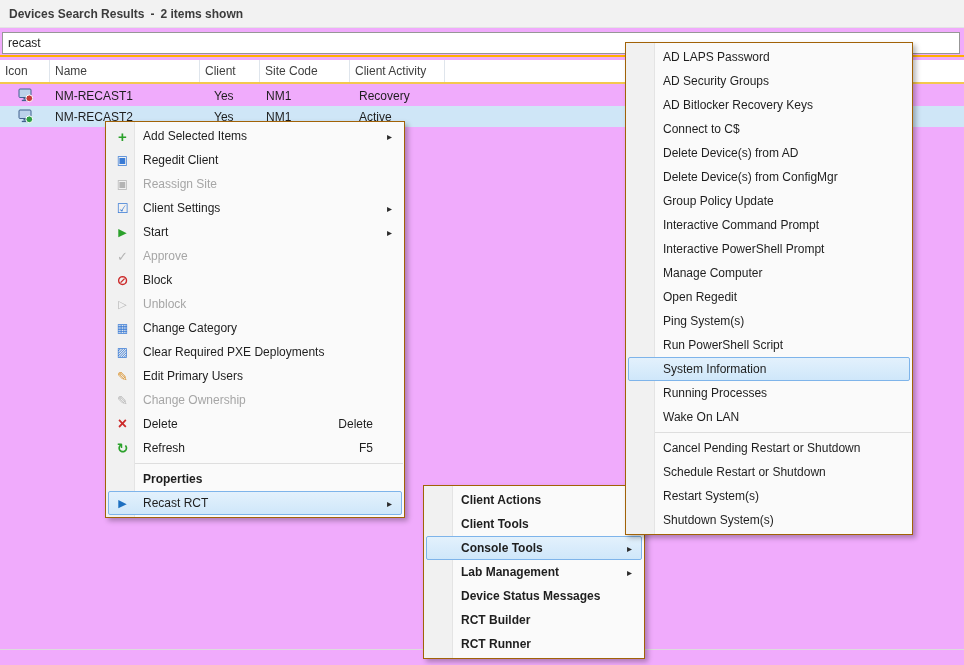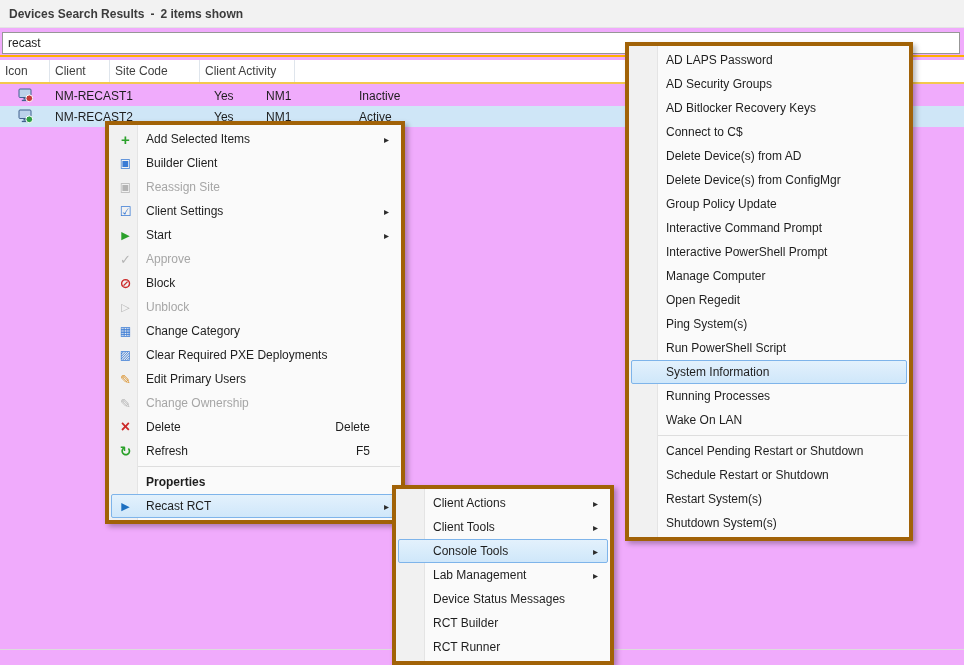--- a/index.html
+++ b/index.html
@@ -46,21 +46,21 @@
   .table-row{display:flex; height:21px; align-items:center; width:964px;}
   .table-row.selected{background:#cfe6f7;}
   .table-row .cell{box-sizing:border-box; overflow:hidden; white-space:nowrap;}
   .table-row .c-icon{display:flex; justify-content:center; align-items:center;}
   .table-row .c-name{padding-left:5px;}
   .table-row .c-client{padding-left:14px;}
   .table-row .c-site{padding-left:6px;}
   .table-row .c-activity{padding-left:9px;}
   
   .menu{
-    position:absolute; background:#fafafa; border:4px solid #a16207;
+    position:absolute; background:#fafafa; border:1px solid #a16207;
     box-shadow:3px 3px 5px rgba(0,0,0,0.28); padding:2px 0; box-sizing:border-box;
   }
   .menu::before{
     content:""; position:absolute; left:0; top:0; bottom:0; width:28px;
     background:#f1f1f1; border-right:1px solid #e4e4e4;
   }
   .menu-item{
     position:relative; height:22px; display:flex; align-items:center;
     margin:0 2px; border:1px solid transparent; border-radius:2px;
   }
@@ -69,59 +69,60 @@
   }
   .menu-item.disabled .mi-label, .menu-item.disabled .mi-shortcut{color:#a6a6a6;}
   .menu-item.bold .mi-label{font-weight:700;}
   .mi-icon{width:27px; flex:none; text-align:center; font-size:12px; line-height:1;}
   .mi-label{flex:1; padding-left:7px; white-space:nowrap; overflow:hidden;}
   .mi-shortcut{margin-right:14px; white-space:nowrap;}
   .mi-shortcut:empty{display:none;}
   .mi-arrow{width:14px; flex:none; font-size:10px; color:#2b2b2b; text-align:left;}
   .menu-sep{height:1px; background:#dedede; margin:3px 1px;}
   #context-menu{left:105px; top:121px; width:300px; z-index:30;}
-  #rct-submenu{left:392px; top:485px; width:222px; z-index:31;}
+  #rct-submenu{left:423px; top:485px; width:222px; z-index:31;font-weight:bold;}
   #console-tools-submenu{left:625px; top:42px; width:288px; z-index:32;}
   
   #bottom-divider{position:absolute; left:0; top:649px; width:964px; height:1px; background:#dcdcdc;}
 </style>
 </head>
 <body>
 
 <div id="screen">
 
   <div id="header-bar">
     <span class="title">Devices Search Results</span><span class="sep">-</span><span class="count">2 items shown</span>
   </div>
 
   <input id="search-input" value="recast" style="">
   <div id="search-underline"></div>
 
   <div id="table-header">
     <div class="hcell c-icon">Icon</div>
+    <div class="hcell c-name">Name</div>
     <div class="hcell c-client">Client</div>
     <div class="hcell c-site">Site Code</div>
     <div class="hcell c-activity">Client Activity</div>
     <div class="hcell filler"></div>
   </div>
 
   <div id="table-rows">
   <div class="table-row">
     <span class="cell c-icon">
       <svg width="15" height="15" viewBox="0 0 15 15">
         <rect x="1" y="1" width="12" height="8.5" rx="1" fill="#bcd2ea" stroke="#41618e"></rect>
         <rect x="5.5" y="10" width="3" height="1.6" fill="#41618e"></rect>
         <rect x="3.8" y="11.8" width="6.5" height="1.3" fill="#41618e"></rect>
         <circle cx="11.3" cy="10.3" r="3.4" fill="#c43b3b" stroke="#ffffff"></circle>
       </svg>
     </span>
     <span class="cell c-name">NM-RECAST1</span>
     <span class="cell c-client">Yes</span>
     <span class="cell c-site">NM1</span>
-    <span class="cell c-activity">Inactive</span>
+    <span class="cell c-activity">Recovery</span>
   </div>
 
   <div class="table-row selected">
     <span class="cell c-icon">
       <svg width="15" height="15" viewBox="0 0 15 15">
         <rect x="1" y="1" width="12" height="8.5" rx="1" fill="#bcd2ea" stroke="#41618e"></rect>
         <rect x="5.5" y="10" width="3" height="1.6" fill="#41618e"></rect>
         <rect x="3.8" y="11.8" width="6.5" height="1.3" fill="#41618e"></rect>
         <circle cx="11.3" cy="10.3" r="3.4" fill="#2e9e44" stroke="#ffffff"></circle>
       </svg>
@@ -136,21 +137,21 @@
   <div id="context-menu" class="menu">
   <div class="menu-item">
     <span class="mi-icon" style="color: rgb(43, 161, 43); font-size: 15px; font-weight: 700;">+</span>
     <span class="mi-label">Add Selected Items</span>
 
     <span class="mi-arrow">▸</span>
   </div>
 
   <div class="menu-item">
     <span class="mi-icon" style="color: rgb(58, 123, 213);">▣</span>
-    <span class="mi-label">Builder Client</span>
+    <span class="mi-label">Regedit Client</span>
 
     <span class="mi-arrow" style="visibility: hidden;">▸</span>
   </div>
 
   <div class="menu-item disabled">
     <span class="mi-icon" style="color: rgb(180, 180, 180);">▣</span>
     <span class="mi-label">Reassign Site</span>
 
     <span class="mi-arrow" style="visibility: hidden;">▸</span>
   </div>

